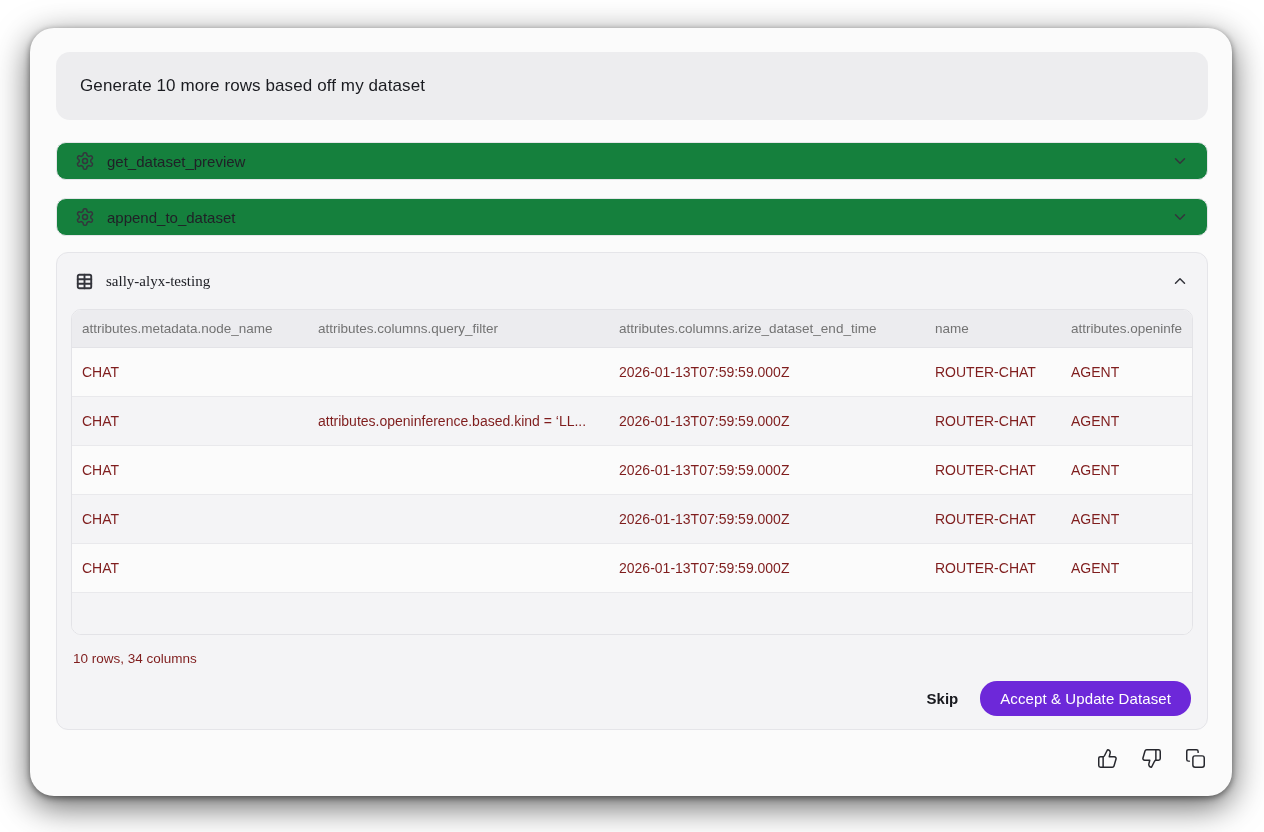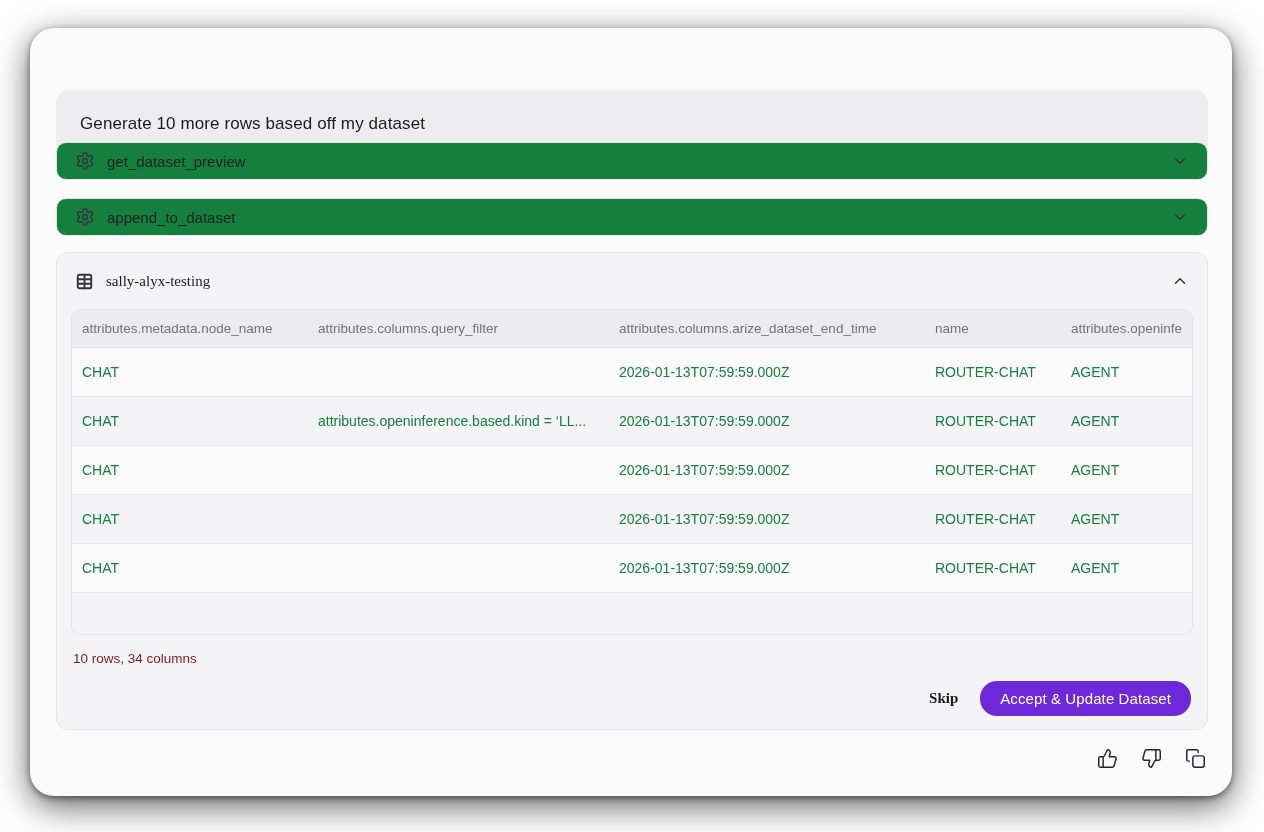--- a/index.html
+++ b/index.html
@@ -9,21 +9,21 @@
   .card {
     position: absolute; left: 30px; top: 28px; width: 1202px; height: 768px;
     background: #fbfbfb; border-radius: 24px;
     box-shadow: 0 2px 6px rgba(0,0,0,0.45), 0 10px 34px rgba(0,0,0,0.62);
   }
 
   
   .query-box {
     position: absolute; left: 26px; top: 24px; width: 1152px; height: 68px;
     background: #ededef; border-radius: 14px;
-    display: flex; align-items: center; padding: 0 24px; margin-top: 38px;
+    display: flex; align-items: center; padding: 0 24px;
   }
   .query-text { font-size: 17px; color: #1b1c21; letter-spacing: .1px; }
 
   
   .tool-section {
     position: absolute; left: 26px; width: 1152px; height: 38px;
     background: #15803d; border: 1px solid #e5e5e9; border-radius: 10px;
     display: flex; align-items: center; padding: 0 18px 0 18px; cursor: pointer;
   }
   .tool-section .label { font-size: 15px; font-weight: 500; color: #202127; margin-left: 12px; }
@@ -43,35 +43,35 @@
     background: #fbfbfb; border: 1px solid #e3e3e7; border-radius: 10px;
     overflow: hidden;
   }
   table.dataset-table { border-collapse: collapse; table-layout: fixed; width: 1124px; }
   table.dataset-table th {
     height: 37px; background: #ececef; text-align: left; font-weight: 400;
     font-size: 13.5px; color: #737373; padding: 0 6px 0 10px;
     white-space: nowrap; overflow: hidden; border-bottom: 1px solid #e3e3e7;
   }
   table.dataset-table td {
-    height: 49px; font-size: 14px; color: #15803d; padding: 0 6px 0 10px;
+    height: 49px; font-size: 14px; color: #7f1d1d; padding: 0 6px 0 10px;
     white-space: nowrap; overflow: hidden; border-bottom: 1px solid #e9e9ec;
   }
   table.dataset-table tbody tr:nth-child(odd)  { background: #fbfbfb; }
   table.dataset-table tbody tr:nth-child(even) { background: #f4f4f6; }
   .table-filler { height: 44px; background: #f4f4f6; }
 
   .dataset-meta { margin: 16px 0 0 16px; font-size: 13.5px; color: #7f1d1d; }
 
   .actions-row {
     position: absolute; right: 16px; bottom: 13px;
     display: flex; align-items: center; gap: 22px;
   }
   .skip-btn {
-    background: none; border: none; font-family: Liberation Serif, serif;
+    background: none; border: none; font-family: Liberation Sans, sans-serif;
     font-size: 15px; font-weight: 600; color: #191a1f; cursor: pointer;
   }
   .accept-btn {
     border: none; font-family: inherit; cursor: pointer;
     height: 35px; padding: 0 20px; border-radius: 17px;
     color: #ffffff; font-size: 15px; font-weight: 500; letter-spacing: .1px;
   }
 
   
   .feedback-row {

